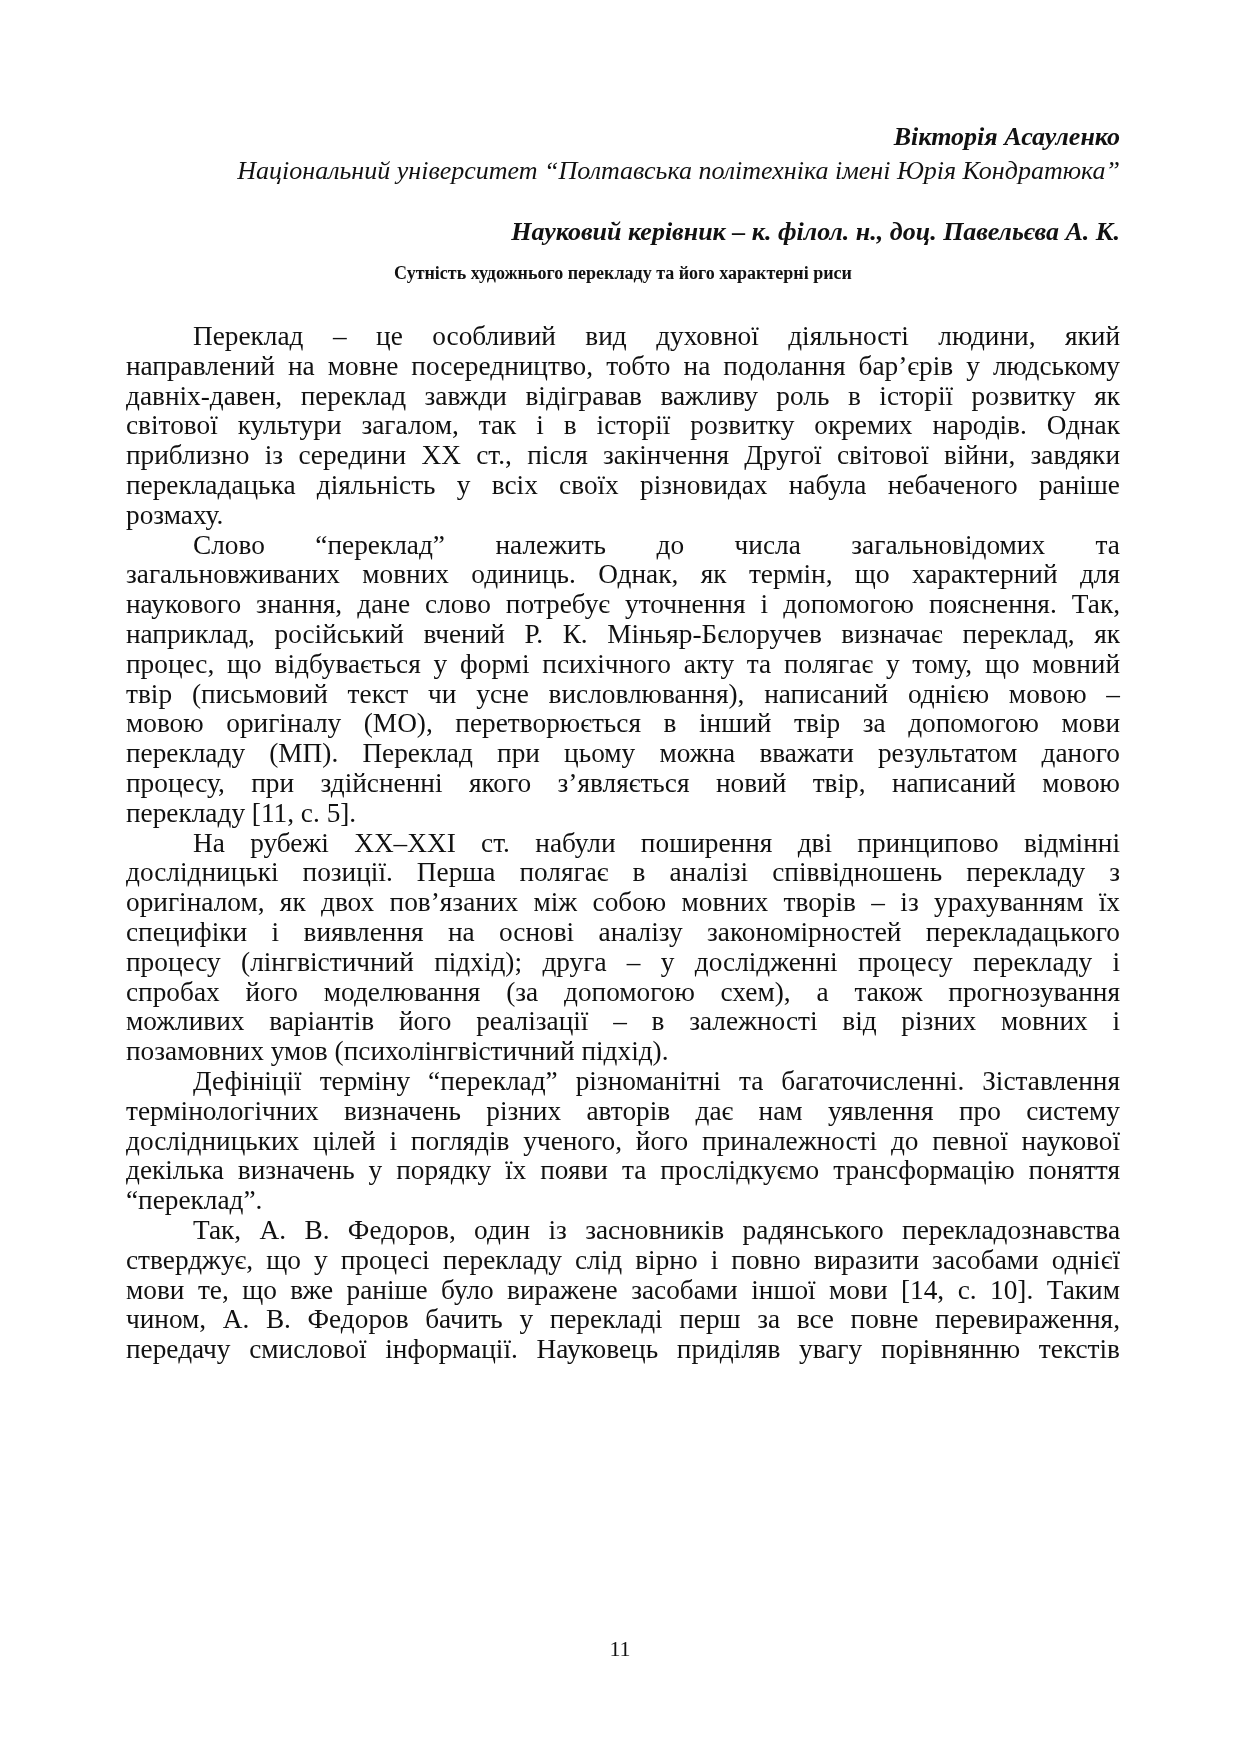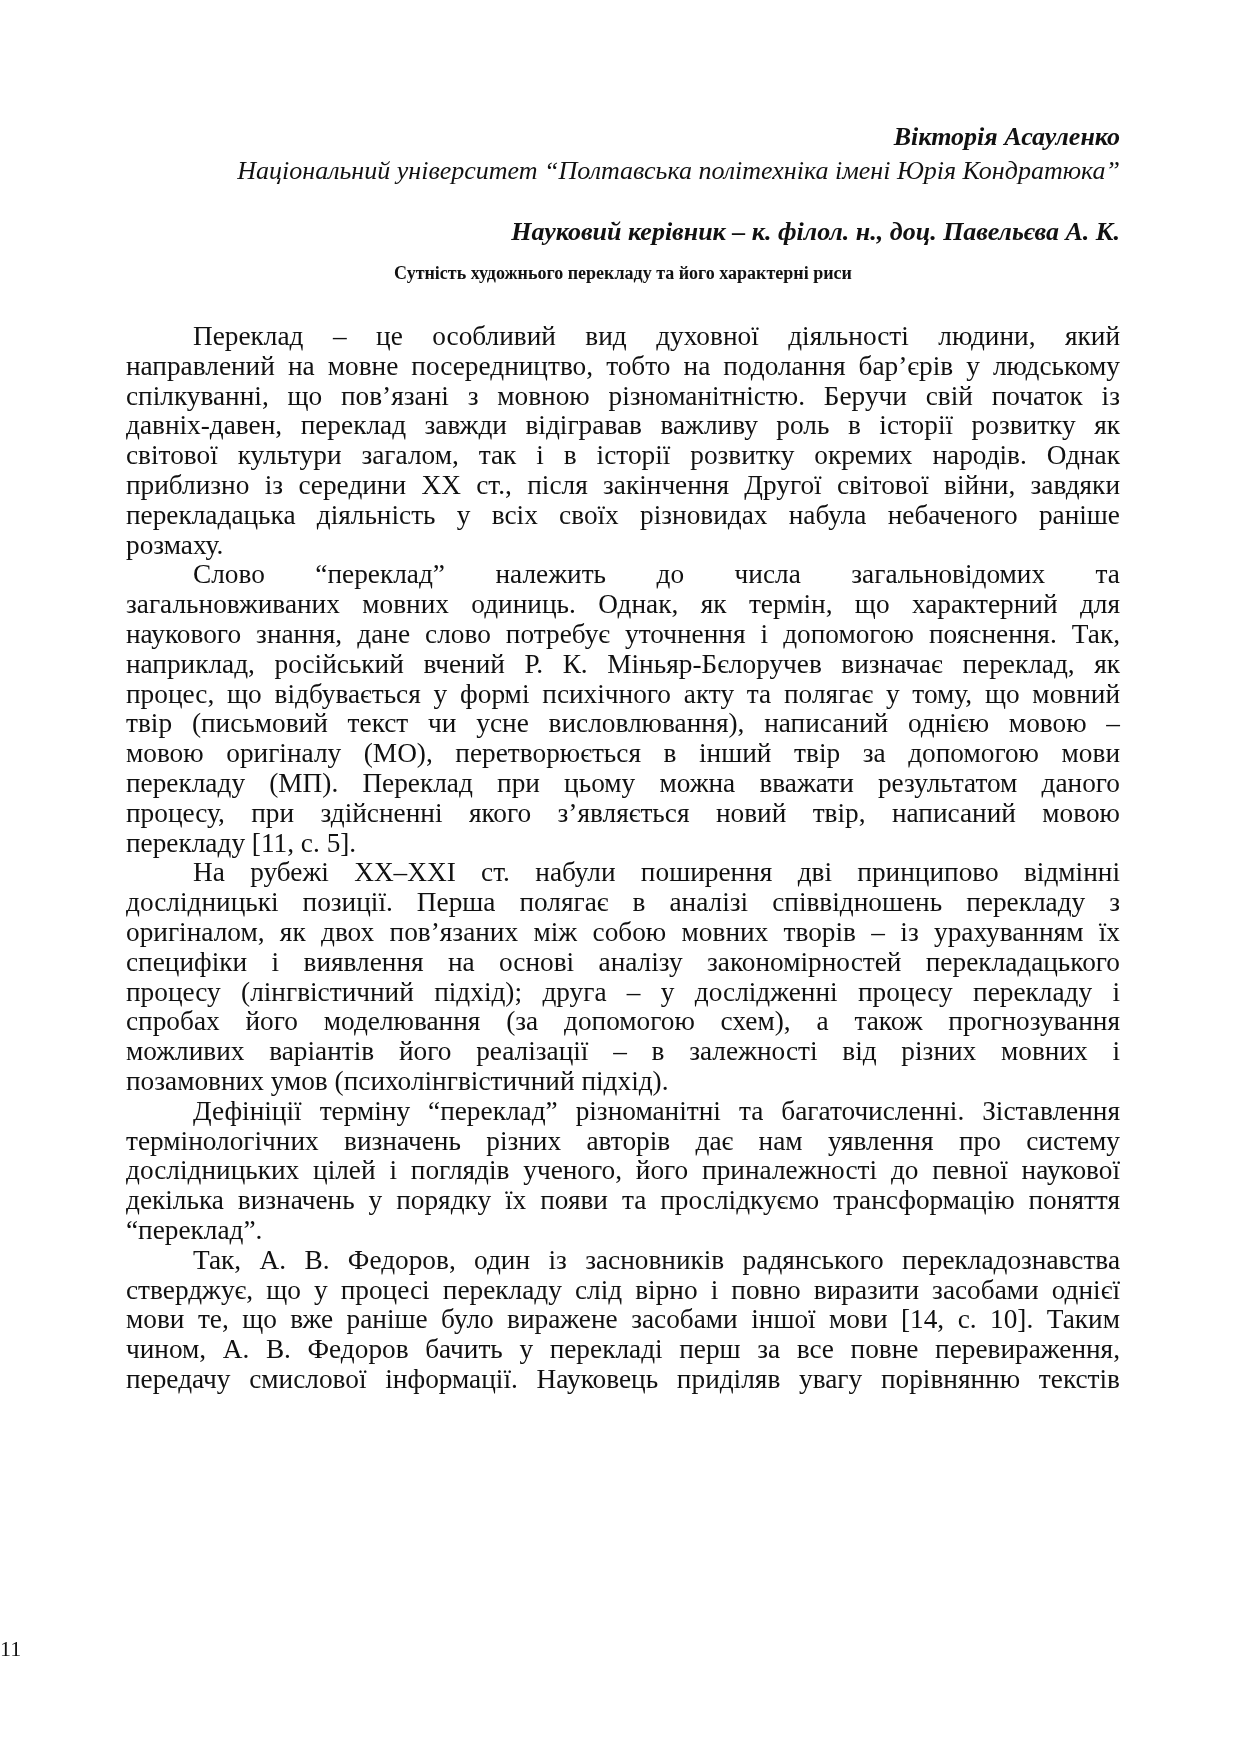--- a/index.html
+++ b/index.html
@@ -63,41 +63,40 @@
     white-space: nowrap;
     overflow: visible;
   }
   .ln.indent { padding-left: 67px; width: 927px; }
   .ln.last { text-align-last: left; }
   .pgnum {
     position: absolute;
     top: 1636px;
     left: 0;
     width: 1240px;
-    text-align: left;
+    text-align: center;
     font-size: 22px;
     line-height: 26px;
   }
 </style>
 </head>
 <body>
 
 <div class="page">
   <div class="hdr bold" id="author">Вікторія Асауленко</div>
   <div class="hdr" id="affil">Національний університет “Полтавська політехніка імені Юрія Кондратюка”</div>
   <div class="hdr bold" id="advisor">Науковий керівник – к. філол. н., доц. Павельєва А. К.</div>
 
   <div class="title">Сутність художнього перекладу та його характерні риси</div>
 
   <div class="body">
 
     <div>
       <span class="ln indent">Переклад – це особливий вид духовної діяльності людини, який</span>
       <span class="ln">направлений на мовне посередництво, тобто на подолання бар’єрів у людському</span>
-      <span class="ln">спілкуванні, що пов’язані з мовною різноманітністю. Беручи свій початок із</span>
       <span class="ln">давніх-давен, переклад завжди відігравав важливу роль в історії розвитку як</span>
       <span class="ln">світової культури загалом, так і в історії розвитку окремих народів. Однак</span>
       <span class="ln">приблизно із середини ХХ ст., після закінчення Другої світової війни, завдяки</span>
       <span class="ln">перекладацька діяльність у всіх своїх різновидах набула небаченого раніше</span>
       <span class="ln last">розмаху.</span>
     </div>
 
     <div>
       <span class="ln indent">Слово “переклад” належить до числа загальновідомих та</span>
       <span class="ln">загальновживаних мовних одиниць. Однак, як термін, що характерний для</span>

